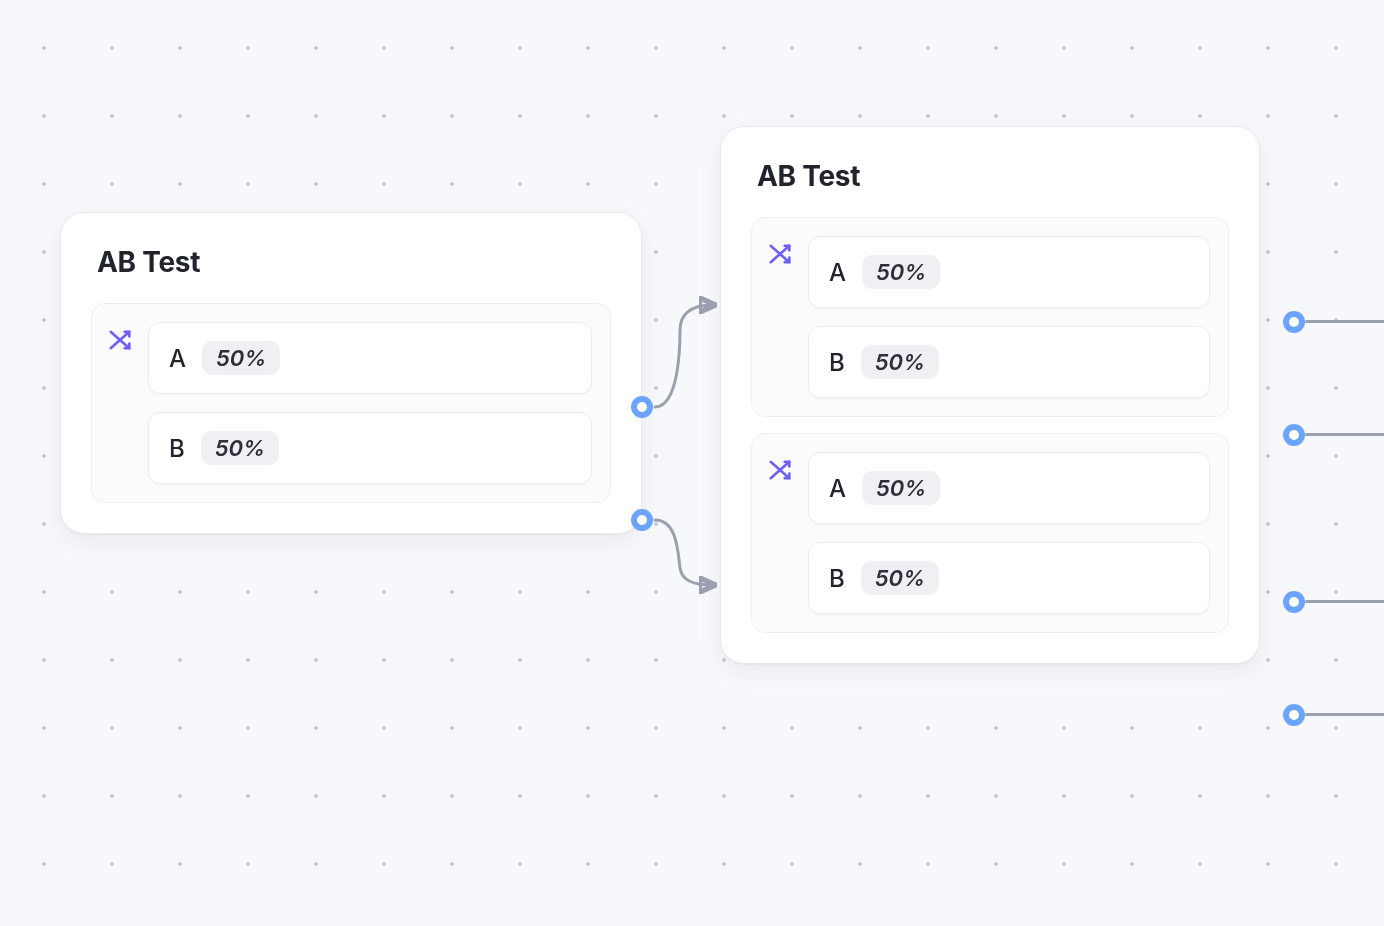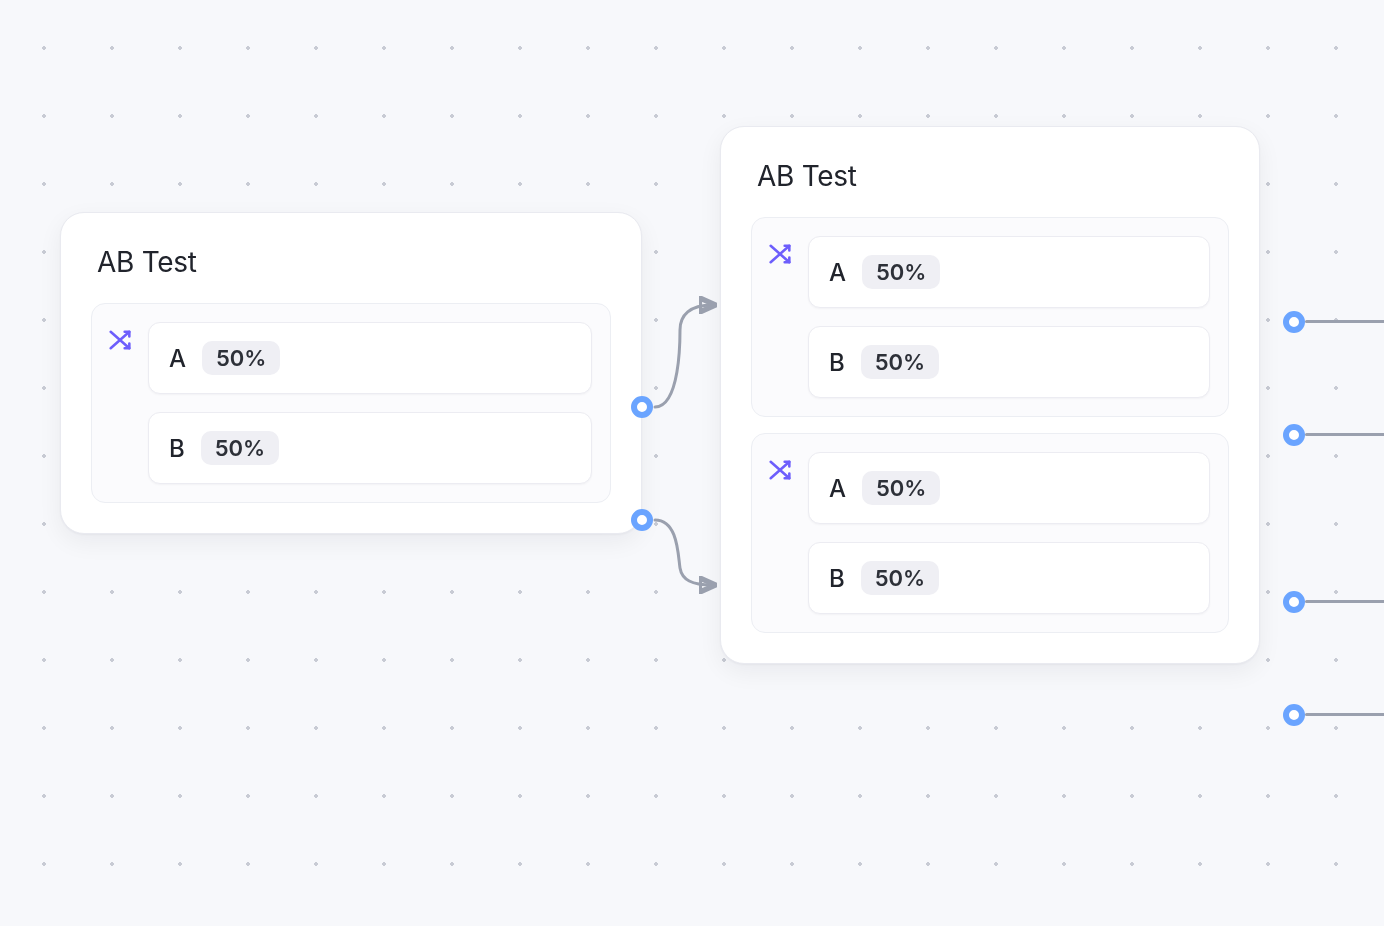--- a/index.html
+++ b/index.html
@@ -25,37 +25,37 @@
     position:relative;width:1384px;height:926px;background:var(--bg);
     background-image:radial-gradient(var(--dot) 1.6px, transparent 1.6px);
     background-size:68px 68px;
     background-position:10px 14px;
   }
   .node{
     position:absolute;background:var(--card);border-radius:24px;border:1px solid var(--card-border);
     box-shadow:0 8px 24px rgba(17,24,39,0.06), 0 1px 2px rgba(17,24,39,0.04);
     padding:32px 30px 30px 30px;box-sizing:border-box;
   }
-  .node-title{font-size:28px;font-weight:400;letter-spacing:-0.01em;margin:0 0 24px 6px;}
+  .node-title{font-size:28px;font-weight:700;letter-spacing:-0.01em;margin:0 0 24px 6px;}
   .panel{
     background:var(--panel);border:1px solid var(--panel-border);border-radius:14px;
     padding:18px 18px 18px 14px;display:flex;gap:14px;align-items:flex-start;
   }
   .panel + .panel{margin-top:16px;}
   .panel-icon{flex:0 0 auto;width:28px;height:28px;color:var(--accent);margin-top:4px;}
   .panel-rows{flex:1;display:flex;flex-direction:column;gap:18px;}
   .row{
     background:var(--row);border:1px solid var(--row-border);border-radius:12px;
     box-shadow:0 1px 2px var(--row-shadow);
     padding:18px 20px;display:flex;align-items:center;gap:16px;font-size:24px;
   }
   .row-label{font-weight:500;}
   .badge{
     background:var(--badge-bg);color:var(--badge-text);border-radius:10px;
-    padding:6px 14px;font-size:22px;font-weight:600;line-height:1;
+    padding:6px 14px;font-size:22px;font-weight:600;line-height:1;font-style:italic;
   }
   .port{
     position:absolute;width:22px;height:22px;border-radius:50%;
     background:var(--port-inner);border:6px solid var(--port-outer);
     box-sizing:border-box;z-index:5;
   }
   .stub{position:absolute;background:var(--edge);height:3px;border-radius:2px;z-index:4;}
   svg.edges{position:absolute;inset:0;width:1384px;height:926px;overflow:visible;z-index:3;}
   svg.edges path{stroke:var(--edge);stroke-width:3;fill:none;stroke-linecap:round;}
 </style>

